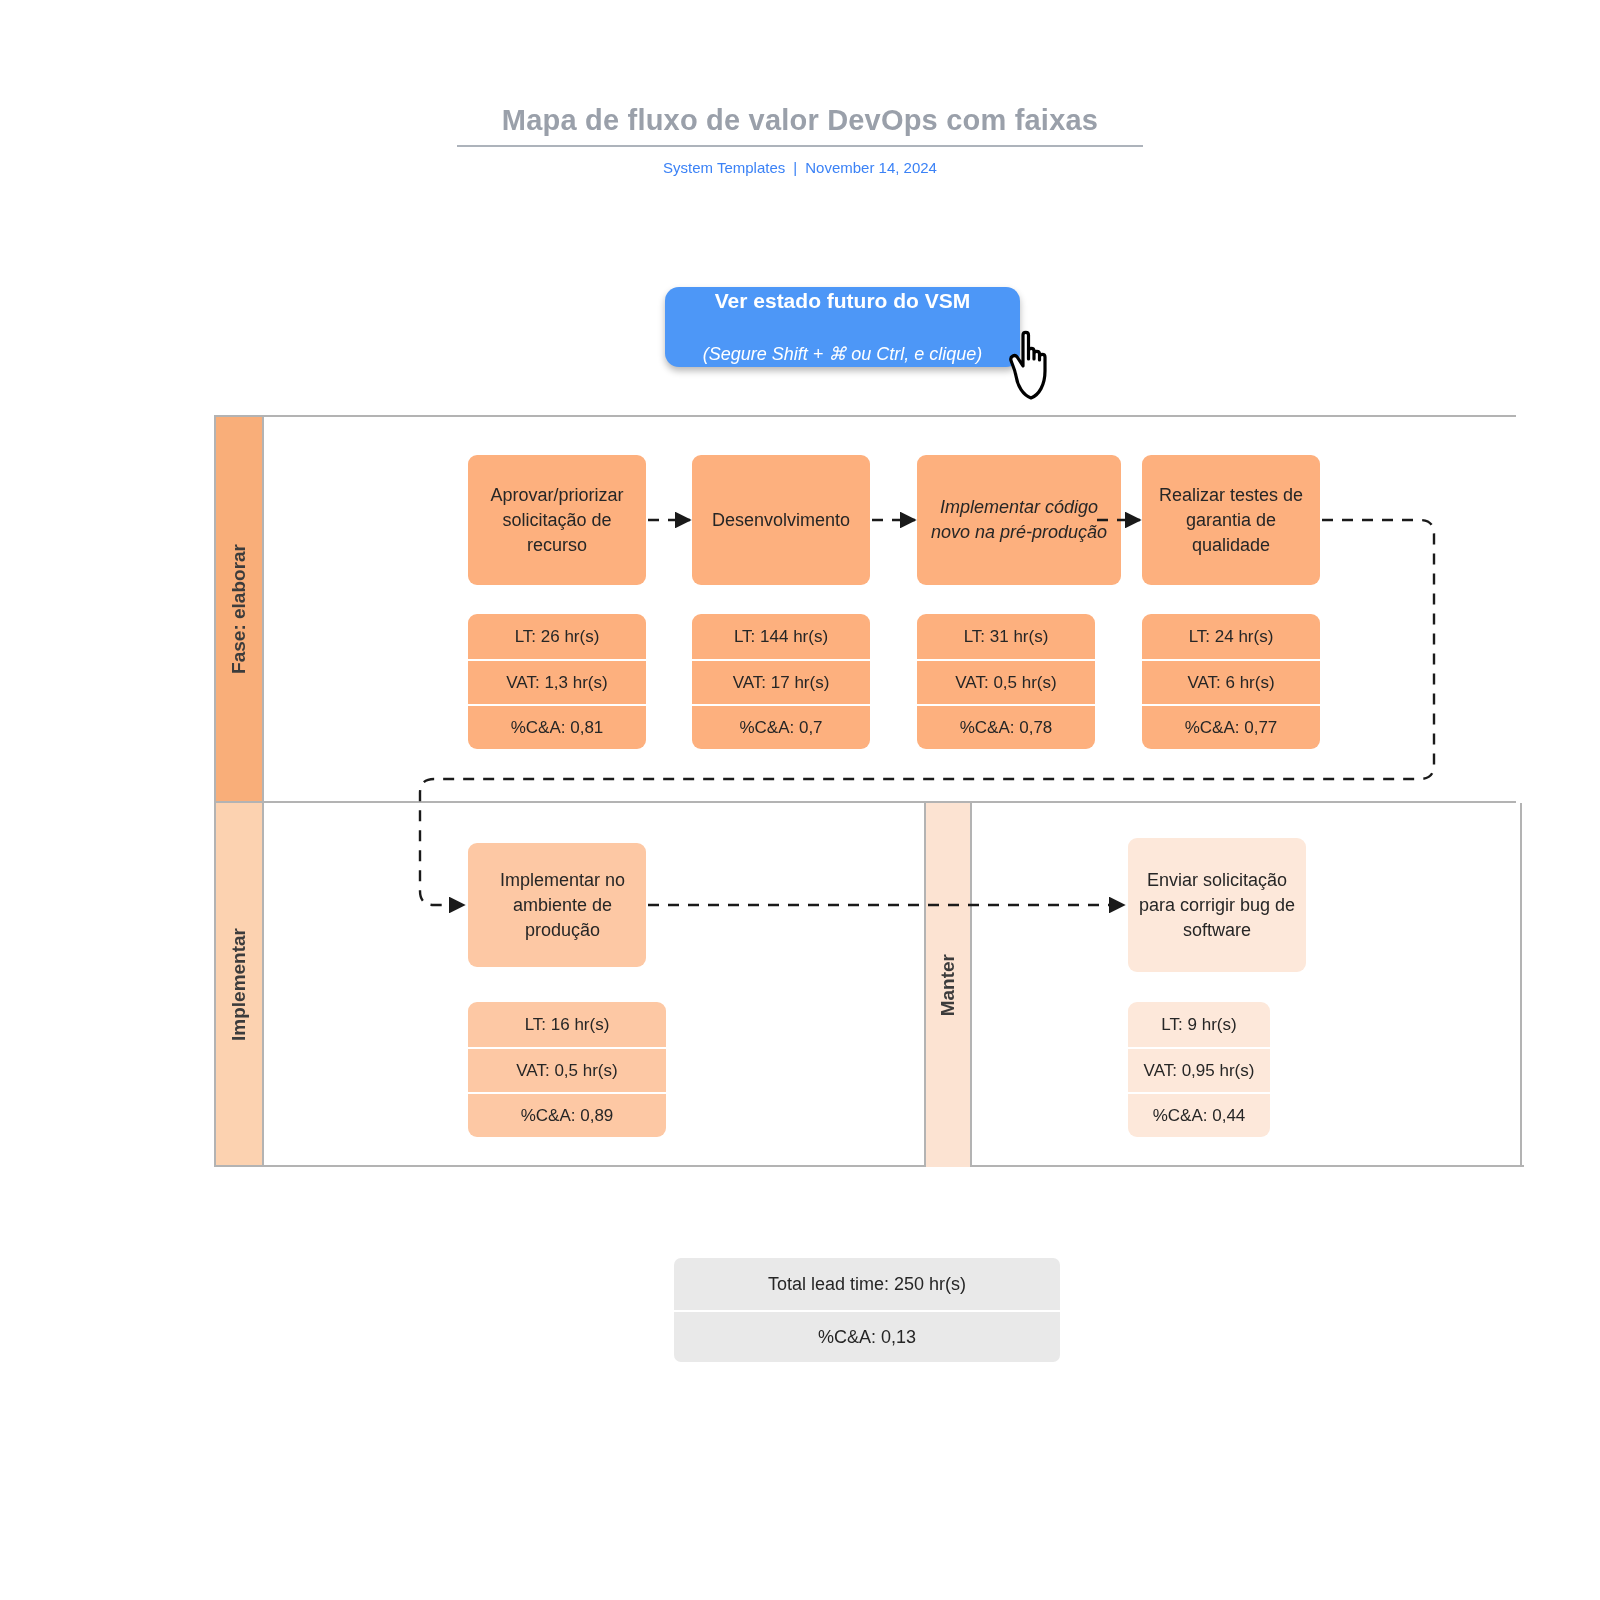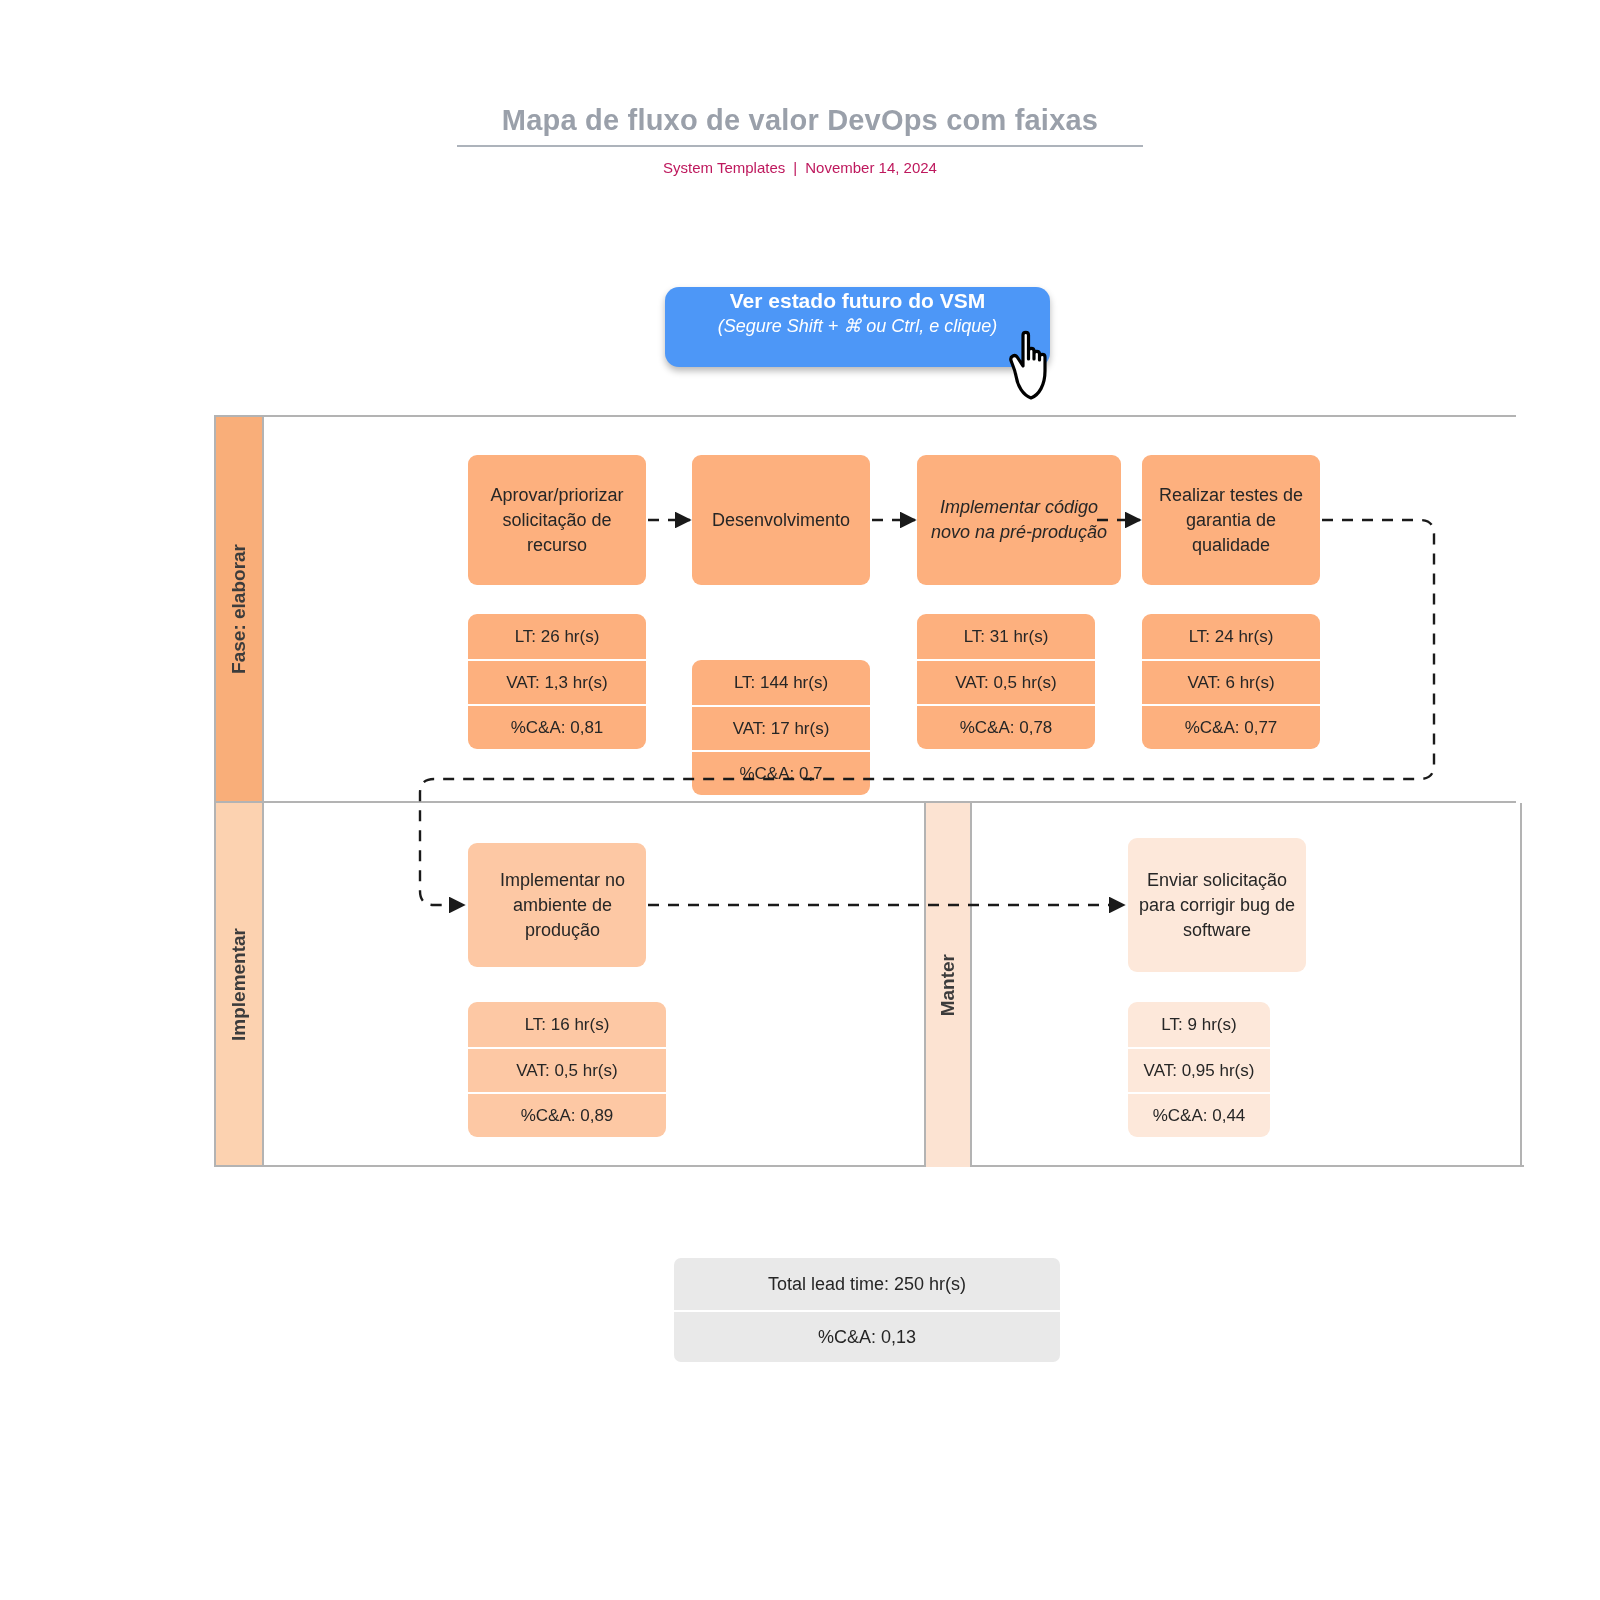--- a/index.html
+++ b/index.html
@@ -15,31 +15,31 @@
   
   #header{position:absolute;left:0;top:100px;width:1600px;text-align:center;}
   #doc-title{
     font-size:29px;font-weight:bold;color:#9aa0aa;letter-spacing:.2px;
     line-height:40px;
   }
   #title-rule{
     width:686px;height:2px;background:#adb3bb;margin:5px auto 0 auto;
   }
   #subtitle{
-    margin-top:12px;font-size:15px;color:#be185d;
+    margin-top:12px;font-size:15px;color:#3b82f6;
   }
   #subtitle .sep{margin:0 8px;}
 
   
   #cta-wrap{position:absolute;left:665px;top:287px;width:405px;height:80px;}
   #cta-button{
-    width:385px;height:80px;box-sizing:border-box;
+    width:355px;height:80px;box-sizing:border-box;
     background:#4d97f7;border-radius:14px;
     box-shadow:0 4px 7px rgba(0,0,0,.28);
-    display:flex;flex-direction:column;align-items:center;justify-content:flex-start;
+    display:flex;flex-direction:column;align-items:center;justify-content:space-between;
     color:#ffffff;cursor:pointer;border:none;
   }
   #cta-title{font-size:21px;font-weight:bold;line-height:27px;}
   #cta-sub{font-size:18px;font-style:italic;line-height:25px;}
   #cursor{position:absolute;left:344px;top:42px;width:60px;height:72px;pointer-events:none;}
 
   
   #swimlanes{position:absolute;left:214px;top:415px;width:1310px;height:752px;}
   .lane{position:absolute;left:0;box-sizing:border-box;}
   .lane-head{
@@ -164,21 +164,21 @@
 </div>
 <div class="pbox pale" style="left:1128px;top:838px;width:178px;height:134px;">
   <span>Enviar solicitação para corrigir bug de software</span>
 </div>
 
 <div class="mstack dark" style="left:468px;top:614px;width:178px;">
   <div class="mrow">LT:  26 hr(s)</div>
   <div class="mrow">VAT:  1,3 hr(s)</div>
   <div class="mrow">%C&amp;A: 0,81</div>
 </div>
-<div class="mstack dark" style="left:692px;top:614px;width:178px;margin-top:46px;">
+<div class="mstack dark" style="left:692px;top:614px;width:178px;">
   <div class="mrow">LT:  144 hr(s)</div>
   <div class="mrow">VAT:  17 hr(s)</div>
   <div class="mrow">%C&amp;A: 0,7</div>
 </div>
 <div class="mstack dark" style="left:917px;top:614px;width:178px;">
   <div class="mrow">LT:  31 hr(s)</div>
   <div class="mrow">VAT:  0,5 hr(s)</div>
   <div class="mrow">%C&amp;A: 0,78</div>
 </div>
 <div class="mstack dark" style="left:1142px;top:614px;width:178px;">

